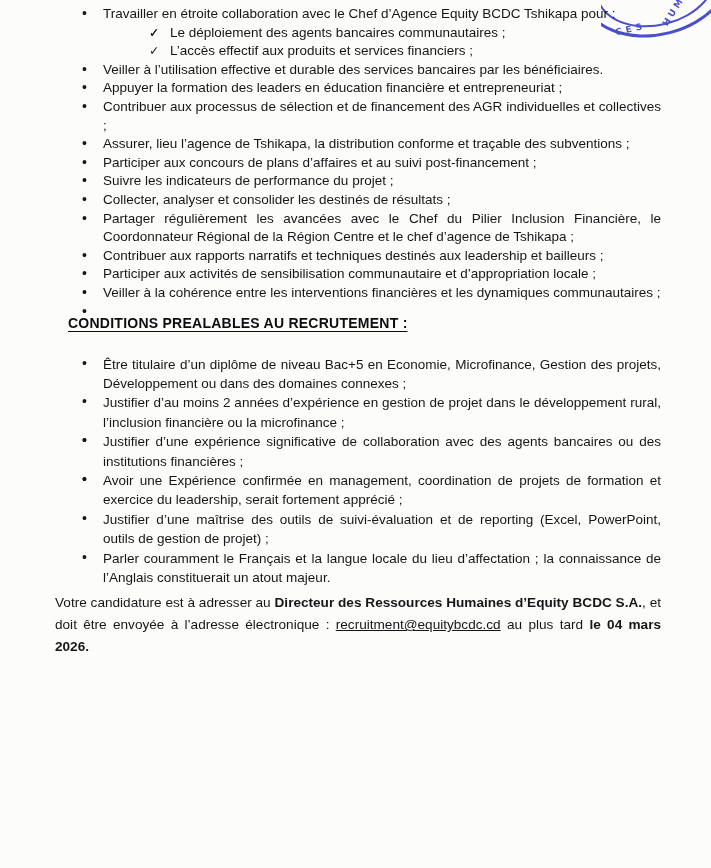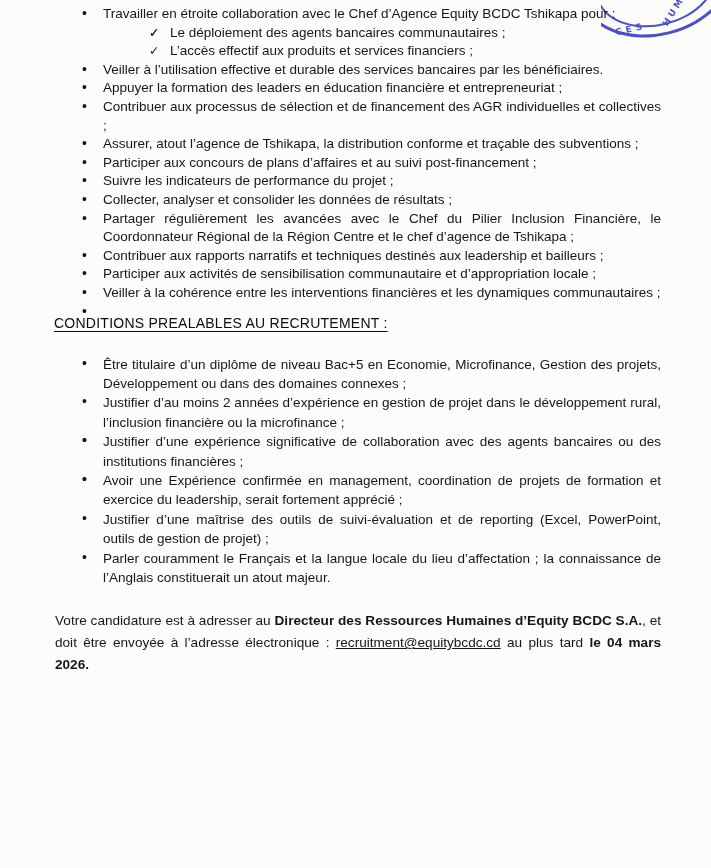--- a/index.html
+++ b/index.html
@@ -16,27 +16,27 @@
   ul.blist{list-style:none;margin:0 50px 0 55px;padding:0;text-align:justify;}
   ul.blist.resp{margin-top:5px;}
   ul.blist.cond{margin-top:22px;line-height:19.4px;}
   ul.blist > li{position:relative;padding-left:48px;}
   .blt{position:absolute;left:27px;top:-1px;font-size:14px;}
   ul.sublist{list-style:none;margin:0;padding:0;}
   ul.sublist > li{position:relative;padding-left:67px;}
   .chk{position:absolute;left:46px;top:0;font-size:12.5px;}
   
   .heading{
-    margin:11px 50px 0 54px;
-    font-size:14px;font-weight:400;color:#0d0d0d;
+    margin:11px 50px 0 68px;
+    font-size:14px;font-weight:700;color:#0d0d0d;
     letter-spacing:.25px;line-height:19px;
     text-decoration:underline;text-underline-offset:3px;
   }
   
-  .closing{margin:23px 50px 0 55px;text-align:justify;line-height:21.8px;font-size:13.6px;}
+  .closing{margin:5px 50px 0 55px;text-align:justify;line-height:21.8px;font-size:13.6px;}
   .closing .b{font-weight:700;}
   .closing .lnk{text-decoration:underline;color:inherit;cursor:pointer;}
   
   .stamp{
     position:absolute;top:0;right:0;width:110px;height:44px;
     overflow:hidden;mix-blend-mode:multiply;opacity:.88;
     pointer-events:none;z-index:5;
   }
   .stamp-ring{position:absolute;border-radius:50%;}
   .stamp-ring.outer{
@@ -68,24 +68,24 @@
 
   <ul class="blist resp">
       <li><span class="blt">•</span><span class="txt">Travailler en étroite collaboration avec le Chef d’Agence Equity BCDC Tshikapa pour :</span><ul class="sublist">
           <li><span class="chk">✓</span></li>
           <li><span class="chk">✓</span><span class="txt">Le déploiement des agents bancaires communautaires ;</span></li>
           <li><span class="chk">✓</span><span class="txt">L’accès effectif aux produits et services financiers ;</span></li>
         </ul></li>
       <li><span class="blt">•</span><span class="txt">Veiller à l’utilisation effective et durable des services bancaires par les bénéficiaires.</span></li>
       <li><span class="blt">•</span><span class="txt">Appuyer la formation des leaders en éducation financière et entrepreneuriat ;</span></li>
       <li><span class="blt">•</span><span class="txt">Contribuer aux processus de sélection et de financement des AGR individuelles et collectives ;</span></li>
-      <li><span class="blt">•</span><span class="txt">Assurer, atout l’agence de Tshikapa, la distribution conforme et traçable des subventions ;</span></li>
+      <li><span class="blt">•</span><span class="txt">Assurer, lieu l’agence de Tshikapa, la distribution conforme et traçable des subventions ;</span></li>
       <li><span class="blt">•</span><span class="txt">Participer aux concours de plans d’affaires et au suivi post-financement ;</span></li>
       <li><span class="blt">•</span><span class="txt">Suivre les indicateurs de performance du projet ;</span></li>
-      <li><span class="blt">•</span><span class="txt">Collecter, analyser et consolider les données de résultats ;</span></li>
+      <li><span class="blt">•</span><span class="txt">Collecter, analyser et consolider les destinés de résultats ;</span></li>
       <li><span class="blt">•</span><span class="txt">Partager régulièrement les avancées avec le Chef du Pilier Inclusion Financière, le Coordonnateur Régional de la Région Centre et le chef d’agence de Tshikapa ;</span></li>
       <li><span class="blt">•</span><span class="txt">Contribuer aux rapports narratifs et techniques destinés aux leadership et bailleurs ;</span></li>
       <li><span class="blt">•</span><span class="txt">Participer aux activités de sensibilisation communautaire et d’appropriation locale ;</span></li>
       <li><span class="blt">•</span><span class="txt">Veiller à la cohérence entre les interventions financières et les dynamiques communautaires ;</span></li>
       <li><span class="blt">•</span></li>
     </ul>
 
   <h2 class="heading">CONDITIONS PREALABLES AU RECRUTEMENT :</h2>
 
   <ul class="blist cond">

